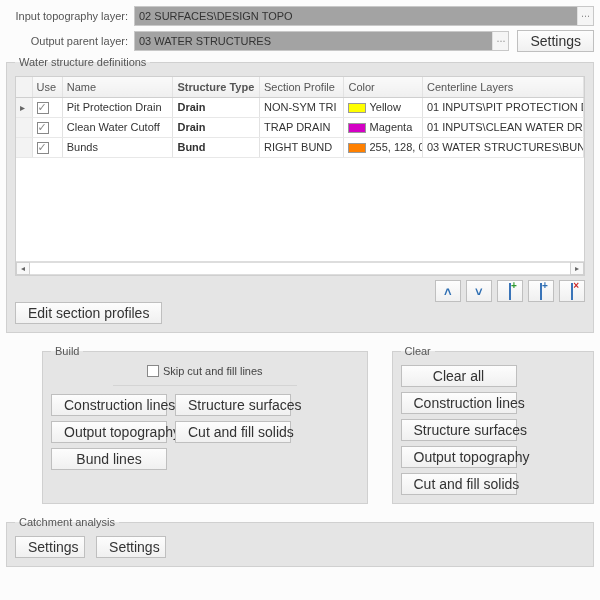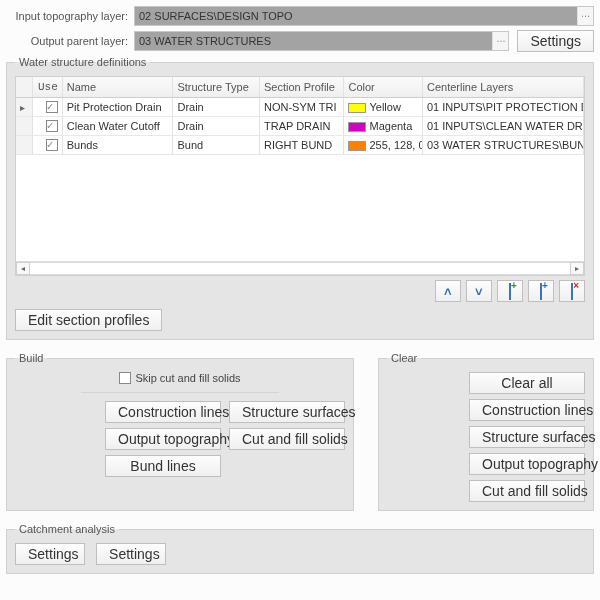--- a/index.html
+++ b/index.html
@@ -83,23 +83,23 @@
     overflow: hidden;
     white-space: nowrap;
   }
   th {
     background: linear-gradient(#fafafa,#efefef);
     border-bottom: 1px solid #cfcfcf;
     color: #555;
     height: 20px;
   }
   .row-indicator { width: 16px; background: #f3f3f3; }
-  .col-use { width: 30px; text-align: right; font-family: Liberation Mono, monospace; }
+  .col-use { width: 30px; text-align: left; }
   .col-name { width: 110px; }
-  .col-type { width: 86px; }
+  .col-type { width: 86px; font-weight: bold; }
   .col-section { width: 84px; }
   .col-color { width: 78px; }
   .col-center { width: 160px; }
   .chk {
     width: 12px; height: 12px;
     display: inline-block;
     border: 1px solid #888;
     background: #fff;
     position: relative;
     vertical-align: middle;
@@ -156,23 +156,23 @@
   .mini-table::before, .mini-table::after {
     content:""; position:absolute; background:#3a74b8;
   }
   .mini-table::before { top:3px; left:0; right:0; height:1px; }
   .mini-table::after  { top:6px; left:0; right:0; height:1px; }
   .mini-table .bar { position:absolute; top:0; left:0; right:0; height:3px; background:#cfe2f6; }
   .mini-plus { position:absolute; right:-6px; top:-4px; font-size:10px; font-weight:bold; }
   .mini-plus.green { color:#2e9a2e; }
   .mini-plus.blue { color:#2f6fb3; }
   .mini-x { position:absolute; right:-6px; top:-4px; font-size:10px; font-weight:bold; color:#cc2a2a; }
-  .build-clear { display: flex; gap: 24px; }
+  .build-clear { display: flex; gap: 24px; margin-left: 36px; }
   .build-clear fieldset { flex: 1; }
-  .btn-col { display: flex; flex-direction: column; gap: 5px; align-items: flex-end; }
+  .btn-col { display: flex; flex-direction: column; gap: 5px; align-items: flex-start; }
   .btn-fixed { width: 116px; }
   .btn-pair { display: flex; gap: 8px; justify-content: center; }
   .hr { border-top: 1px solid #d4d4d4; margin: 8px auto; width: 60%; }
   .chkbox-label { display: inline-flex; align-items: center; gap: 4px; font-size: 11px; color: #444; }
   .chkbox { width:12px; height:12px; border:1px solid #888; background:#fff; }
   .indicator-arrow { color:#666; font-size:10px; }
   .grid-body { flex:1; overflow:hidden; }
 </style>
 </head>
 <body>
@@ -258,32 +258,32 @@
     <button class="iconbtn">
         <span style="position:relative"><span class="mini-table"><span class="bar"></span></span><span class="mini-plus green">+</span></span>
       </button>
     <button class="iconbtn">
         <span style="position:relative"><span class="mini-table"><span class="bar"></span></span><span class="mini-plus blue">+</span></span>
       </button>
     <button class="iconbtn">
         <span style="position:relative"><span class="mini-table"><span class="bar"></span></span><span class="mini-x">×</span></span>
       </button>
   </div>
-  <div style="margin-top:7px">
+  <div style="margin-top:0">
     <button class="btn">Edit section profiles</button>
   </div>
 </fieldset>
 
 <div class="build-clear">
   <fieldset style="flex:1.5">
     <legend>Build</legend>
     <div style="display:flex;justify-content:center;align-items:center;gap:14px;margin-bottom:2px">
       <span class="chkbox-label">
         <span class="chkbox"></span>
-        <span>Skip cut and fill solids</span>
+        <span>Skip cut and fill lines</span>
       </span>
     </div>
     <div class="hr"></div>
     <div class="btn-col">
       <div class="btn-pair">
         <button class="btn btn-fixed">Construction lines</button>
         <button class="btn btn-fixed">Structure surfaces</button>
       </div>
       <div class="btn-pair">
         <button class="btn btn-fixed">Output topography</button>

